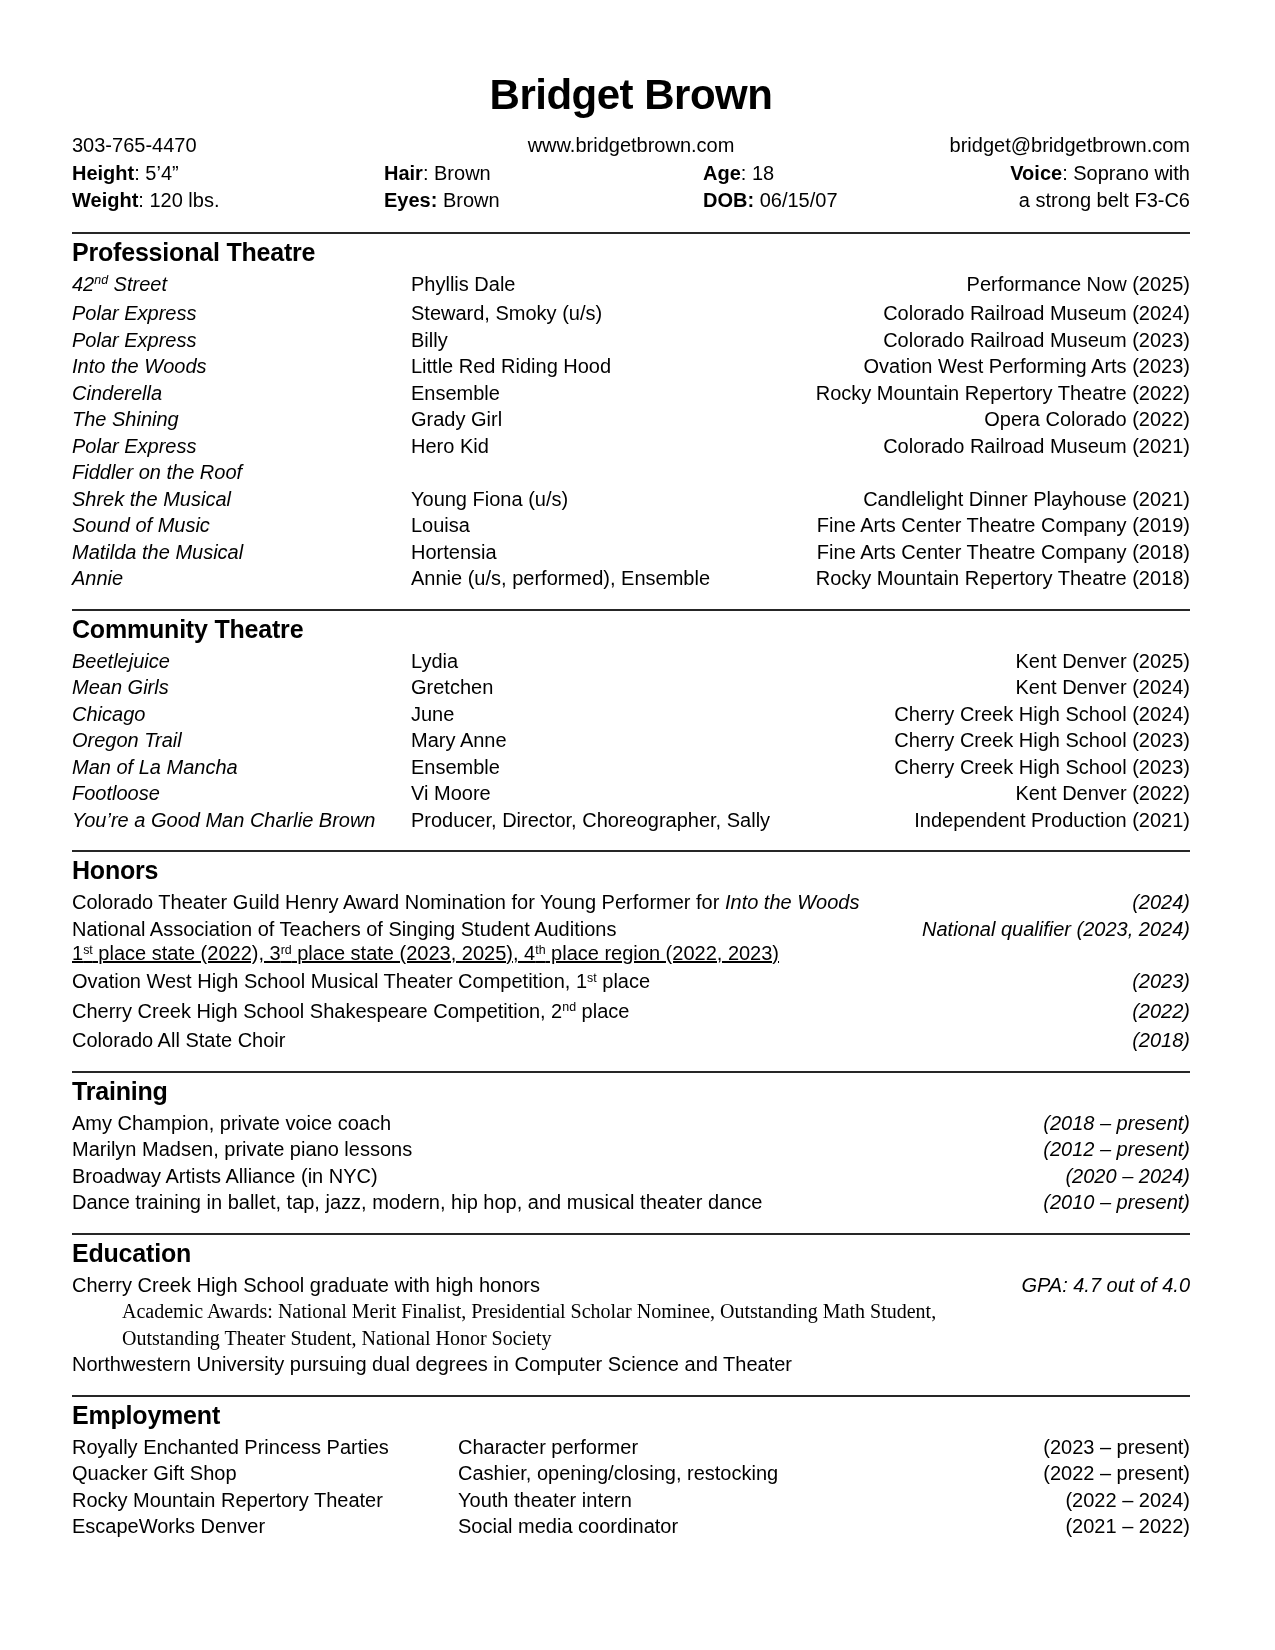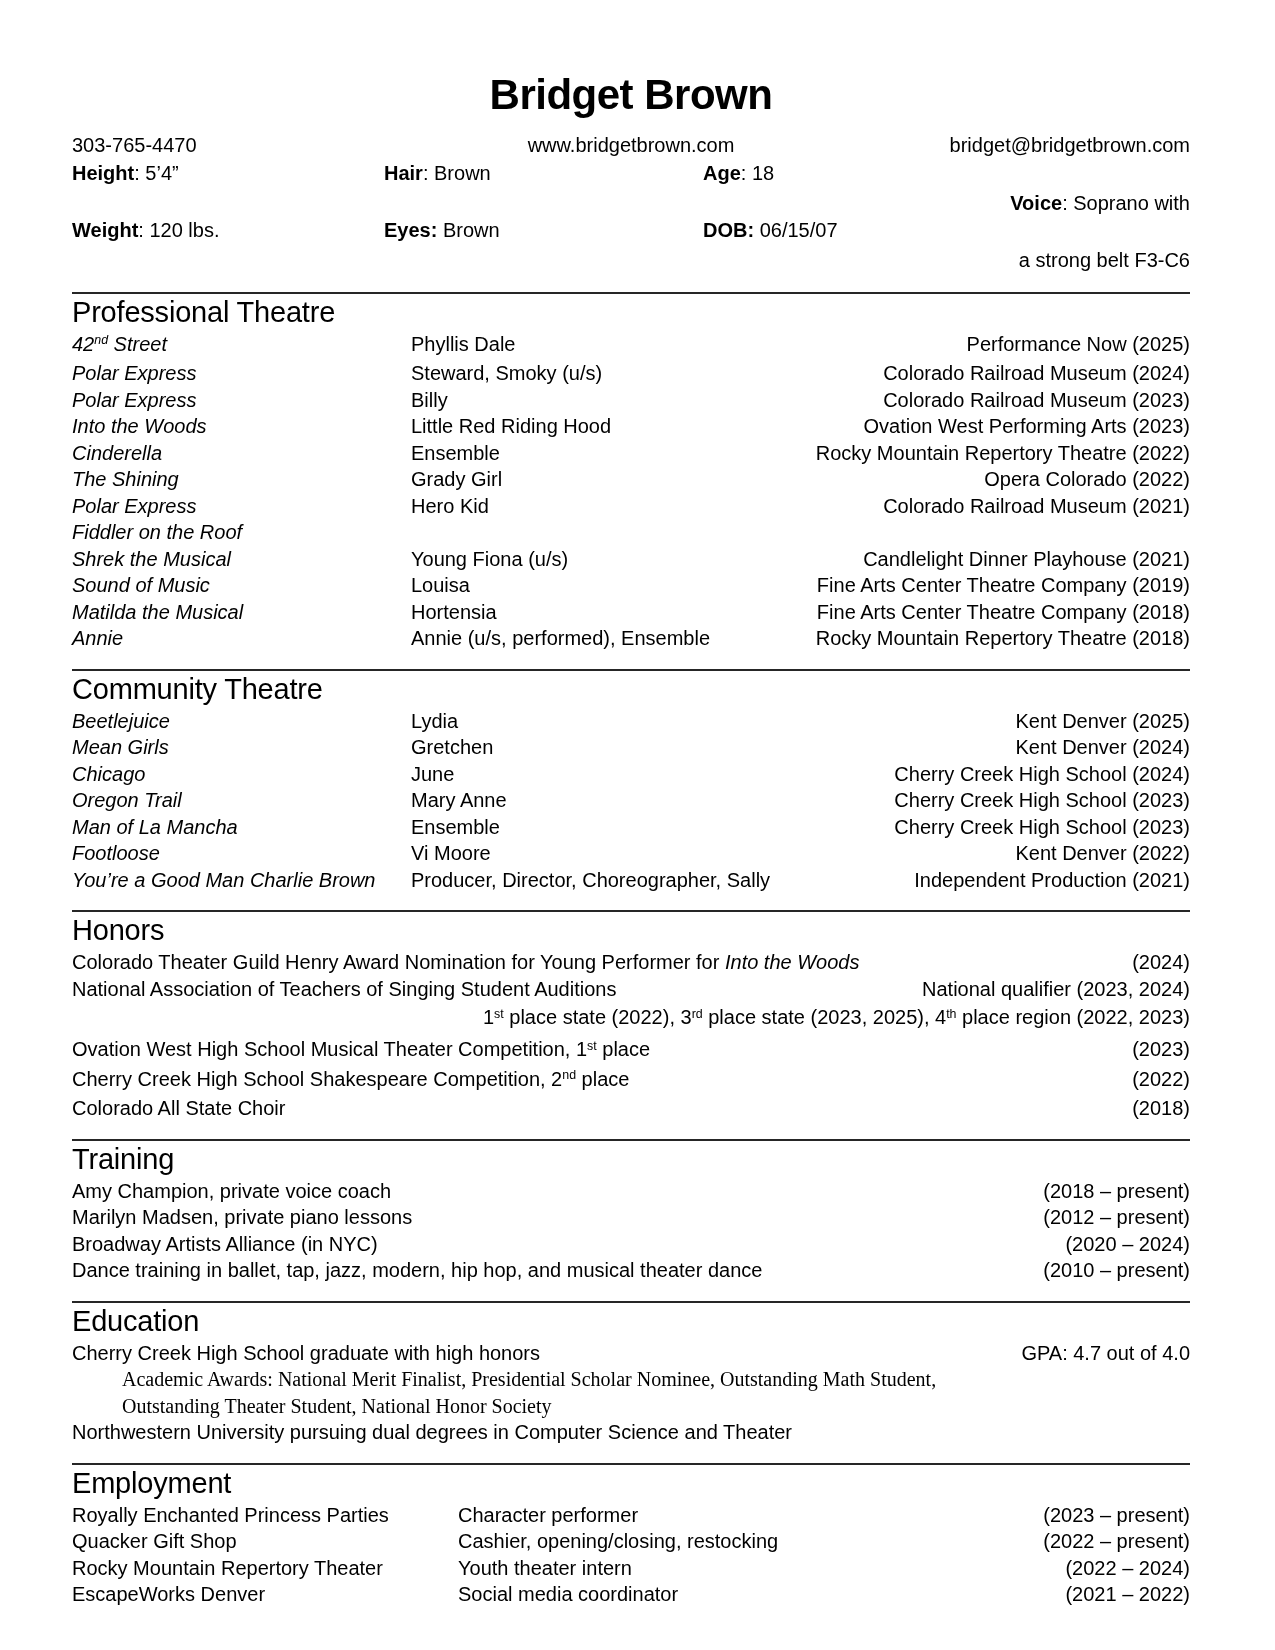--- a/index.html
+++ b/index.html
@@ -10,30 +10,30 @@
     -webkit-font-smoothing:antialiased;
   }
   .page{padding:70px 85px 0 72px;}
   h1{
     text-align:center;font-size:42px;line-height:50px;font-weight:700;
     margin:0 0 12px 0;letter-spacing:-0.5px;
   }
   .contact-row{display:grid;grid-template-columns:1fr auto 1fr;line-height:27.5px;}
   .contact-row .right{text-align:right;}
   .stats-row{display:grid;grid-template-columns:312px 319px 1fr auto;line-height:27.5px;}
-  .stats-row .right{text-align:left;margin-top:30px;}
+  .stats-row .right{text-align:left;}
   b,.b{font-weight:700;}
   section{border-top:2px solid #262626;margin-top:17px;}
-  h2{font-size:29px;line-height:29px;font-weight:400;margin:4px 0 4px 0;letter-spacing:-0.2px;}
+  h2{font-size:25px;line-height:29px;font-weight:700;margin:4px 0 4px 0;letter-spacing:-0.2px;}
   .crow{display:grid;grid-template-columns:339px 1fr auto;line-height:26.5px;}
   .erow{display:grid;grid-template-columns:386px 1fr auto;line-height:26.5px;}
   .frow{display:flex;justify-content:space-between;line-height:26.5px;}
   .frow .left{flex:1 1 auto;}
-  .frow .right{flex:0 0 auto;text-align:right;padding-left:20px;}
-  .rightonly{text-align:right;line-height:31px;}
+  .frow .right{flex:0 0 auto;text-align:right;padding-left:20px;font-style:italic;}
+  .rightonly{text-align:left;line-height:23px;text-decoration:underline;}
   .show{font-style:italic;}
   .venue,.years{text-align:center;}
   .indent{padding-left:50px;font-family:Liberation Serif, serif;}
   .sup{font-size:0.62em;position:relative;top:-0.5em;}
   .it{font-style:italic;}
 </style>
 </head>
 <body>
 
 <div class="page">

